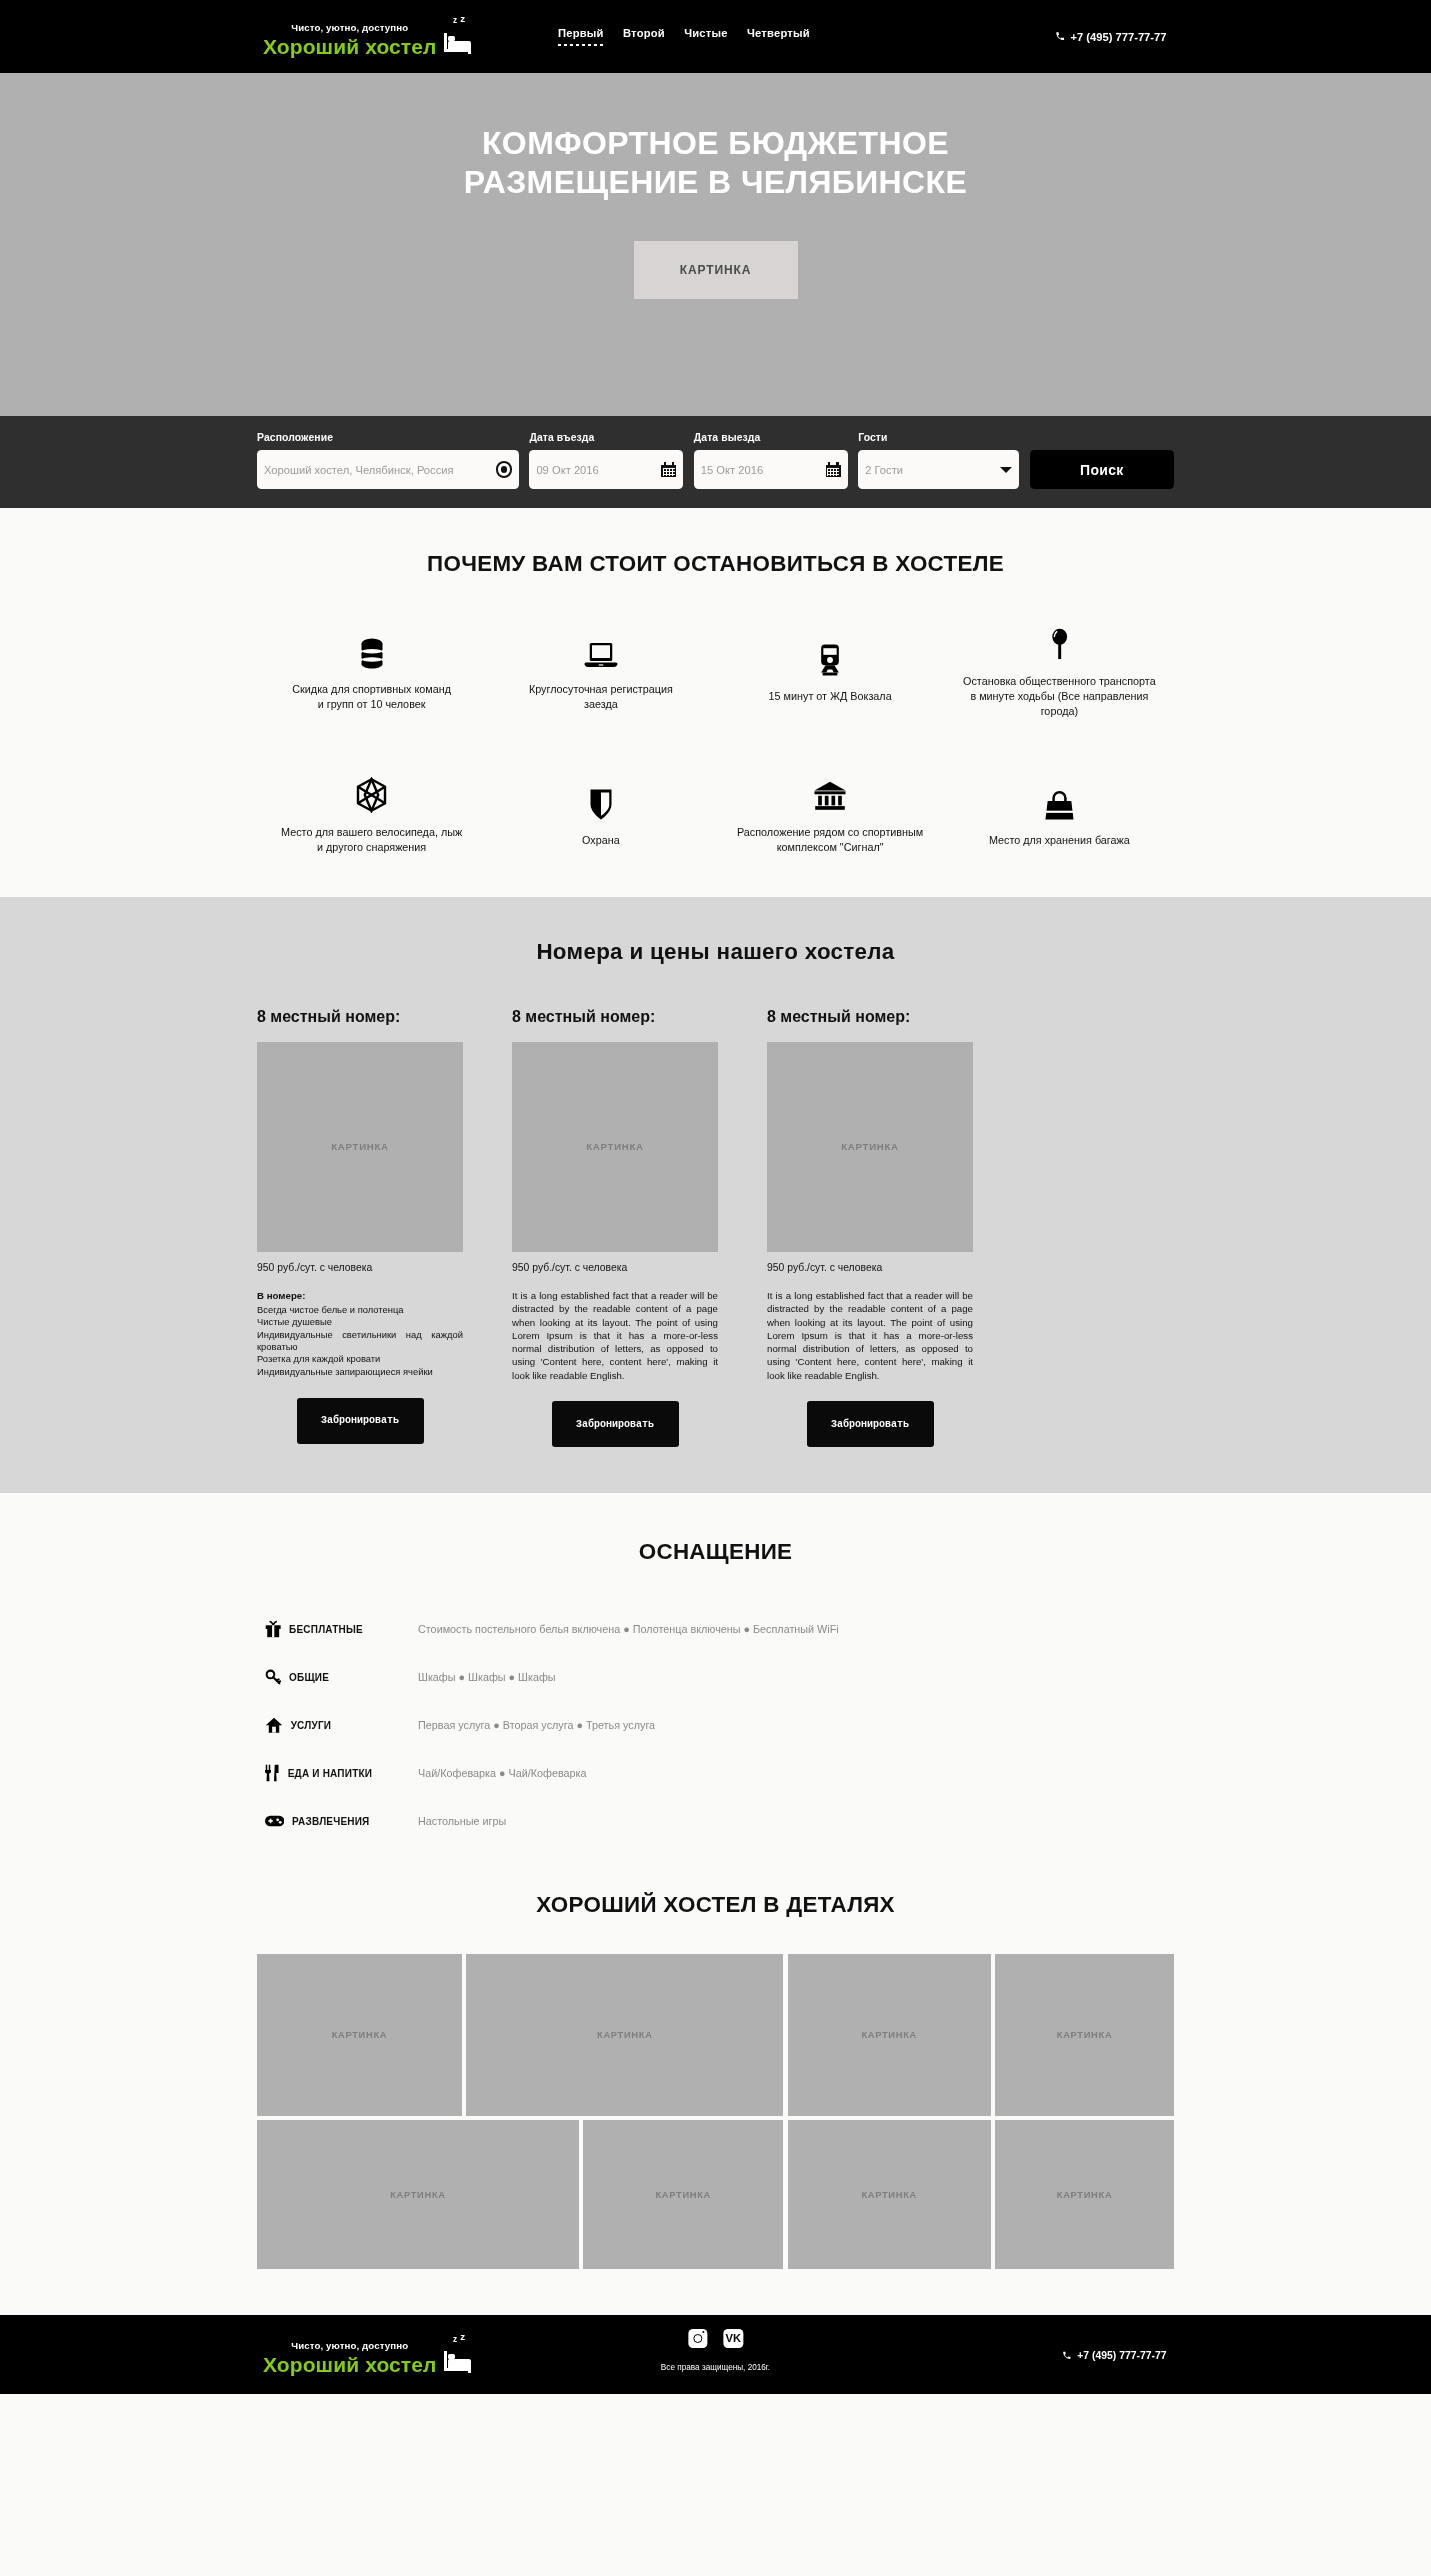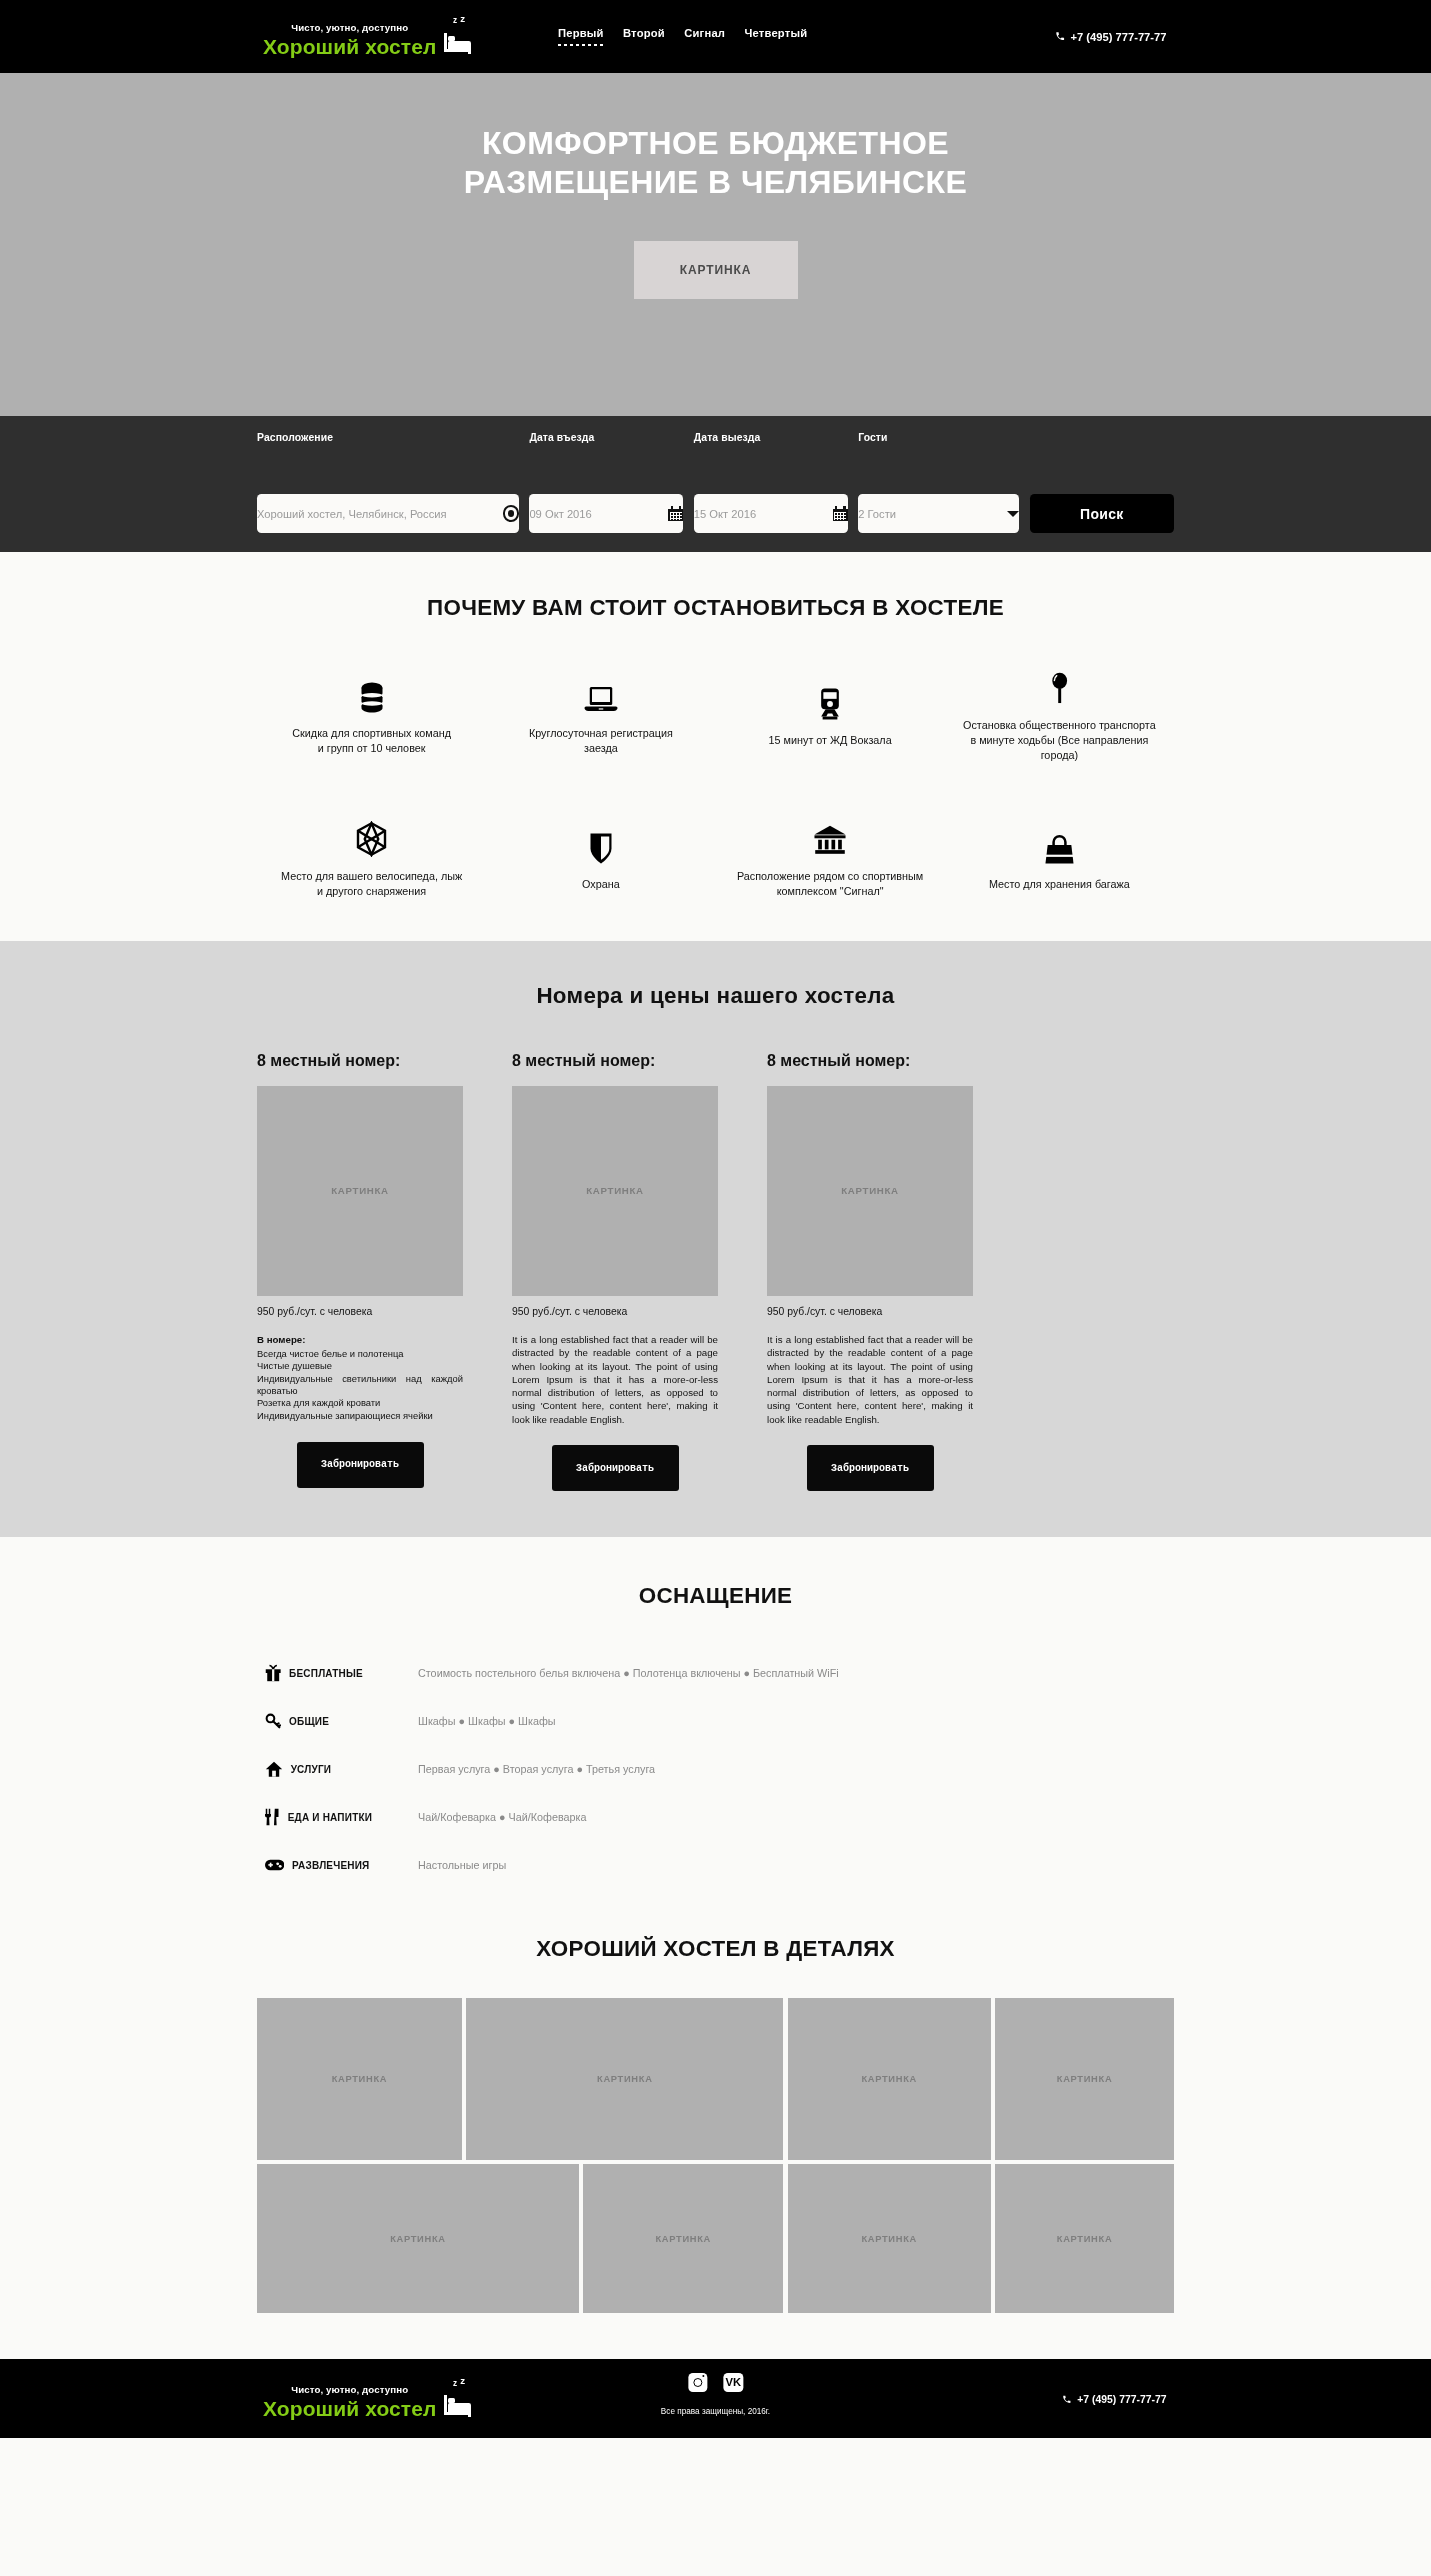--- a/index.html
+++ b/index.html
@@ -72,22 +72,22 @@
 
   
   .searchbar { background: #2f2f2f; padding: 16.4px 0 19.4px; }
   .searchbar-inner { width: 917px; margin: 0 auto; display: flex; align-items: flex-end; gap: 10.4px; }
   .sfield { display: flex; flex-direction: column; }
   .sfield label {
     color: #fff; font-size: 10.4px; font-weight: 700; margin-bottom: 6.7px; letter-spacing: 0.1px;
   }
   .sinput {
     background: #fbfaf8; border-radius: 4.5px; height: 39px;
-    display: flex; align-items: center; padding: 0 0; gap: 6px;
-    color: #9a9a9a; font-size: 11.2px; margin-top: 44px;
+    display: flex; align-items: center; padding: 0 7px; gap: 6px;
+    color: #9a9a9a; font-size: 11.2px;
   }
   .sinput .val { flex: 1; white-space: nowrap; }
   .f-loc { width: 262px; }
   .f-date { width: 154px; }
   .f-guest { width: 161px; }
   .btn-search {
     width: 171px; height: 39px; background: #000; color: #fff; border: 0;
     border-radius: 4.5px; font-size: 14px; font-weight: 700;
     font-family: "Liberation Sans", sans-serif; cursor: pointer; letter-spacing: 0.3px;
   }
@@ -180,21 +180,21 @@
           <div class="bedmat"></div>
             <div class="pillow"></div>
             <div class="leg"></div>
         </div>
       </div>
     </div>
 
     <nav class="nav">
       <a href="#" class="active">Первый</a>
       <a href="#">Второй</a>
-      <a href="#">Сигнал</a>
+      <a href="#">Чистые</a>
       <a href="#">Четвертый</a>
     </nav>
 
     <div class="phone">
       <svg width="10.4" height="10.4" viewBox="0 0 24 24" fill="#fff">
         <path d="M6.6 10.8c1.4 2.8 3.8 5.2 6.6 6.6l2.2-2.2c.3-.3.7-.4 1-.2 1.2.4 2.4.6 3.6.6.6 0 1 .4 1 1V20c0 .6-.4 1-1 1C10.6 21 3 13.4 3 4c0-.6.4-1 1-1h3.5c.6 0 1 .4 1 1 0 1.3.2 2.5.6 3.6.1.4 0 .8-.2 1l-2.3 2.2z"></path>
       </svg>
       <span>+7 (495) 777-77-77</span>
     </div>
   </div>

